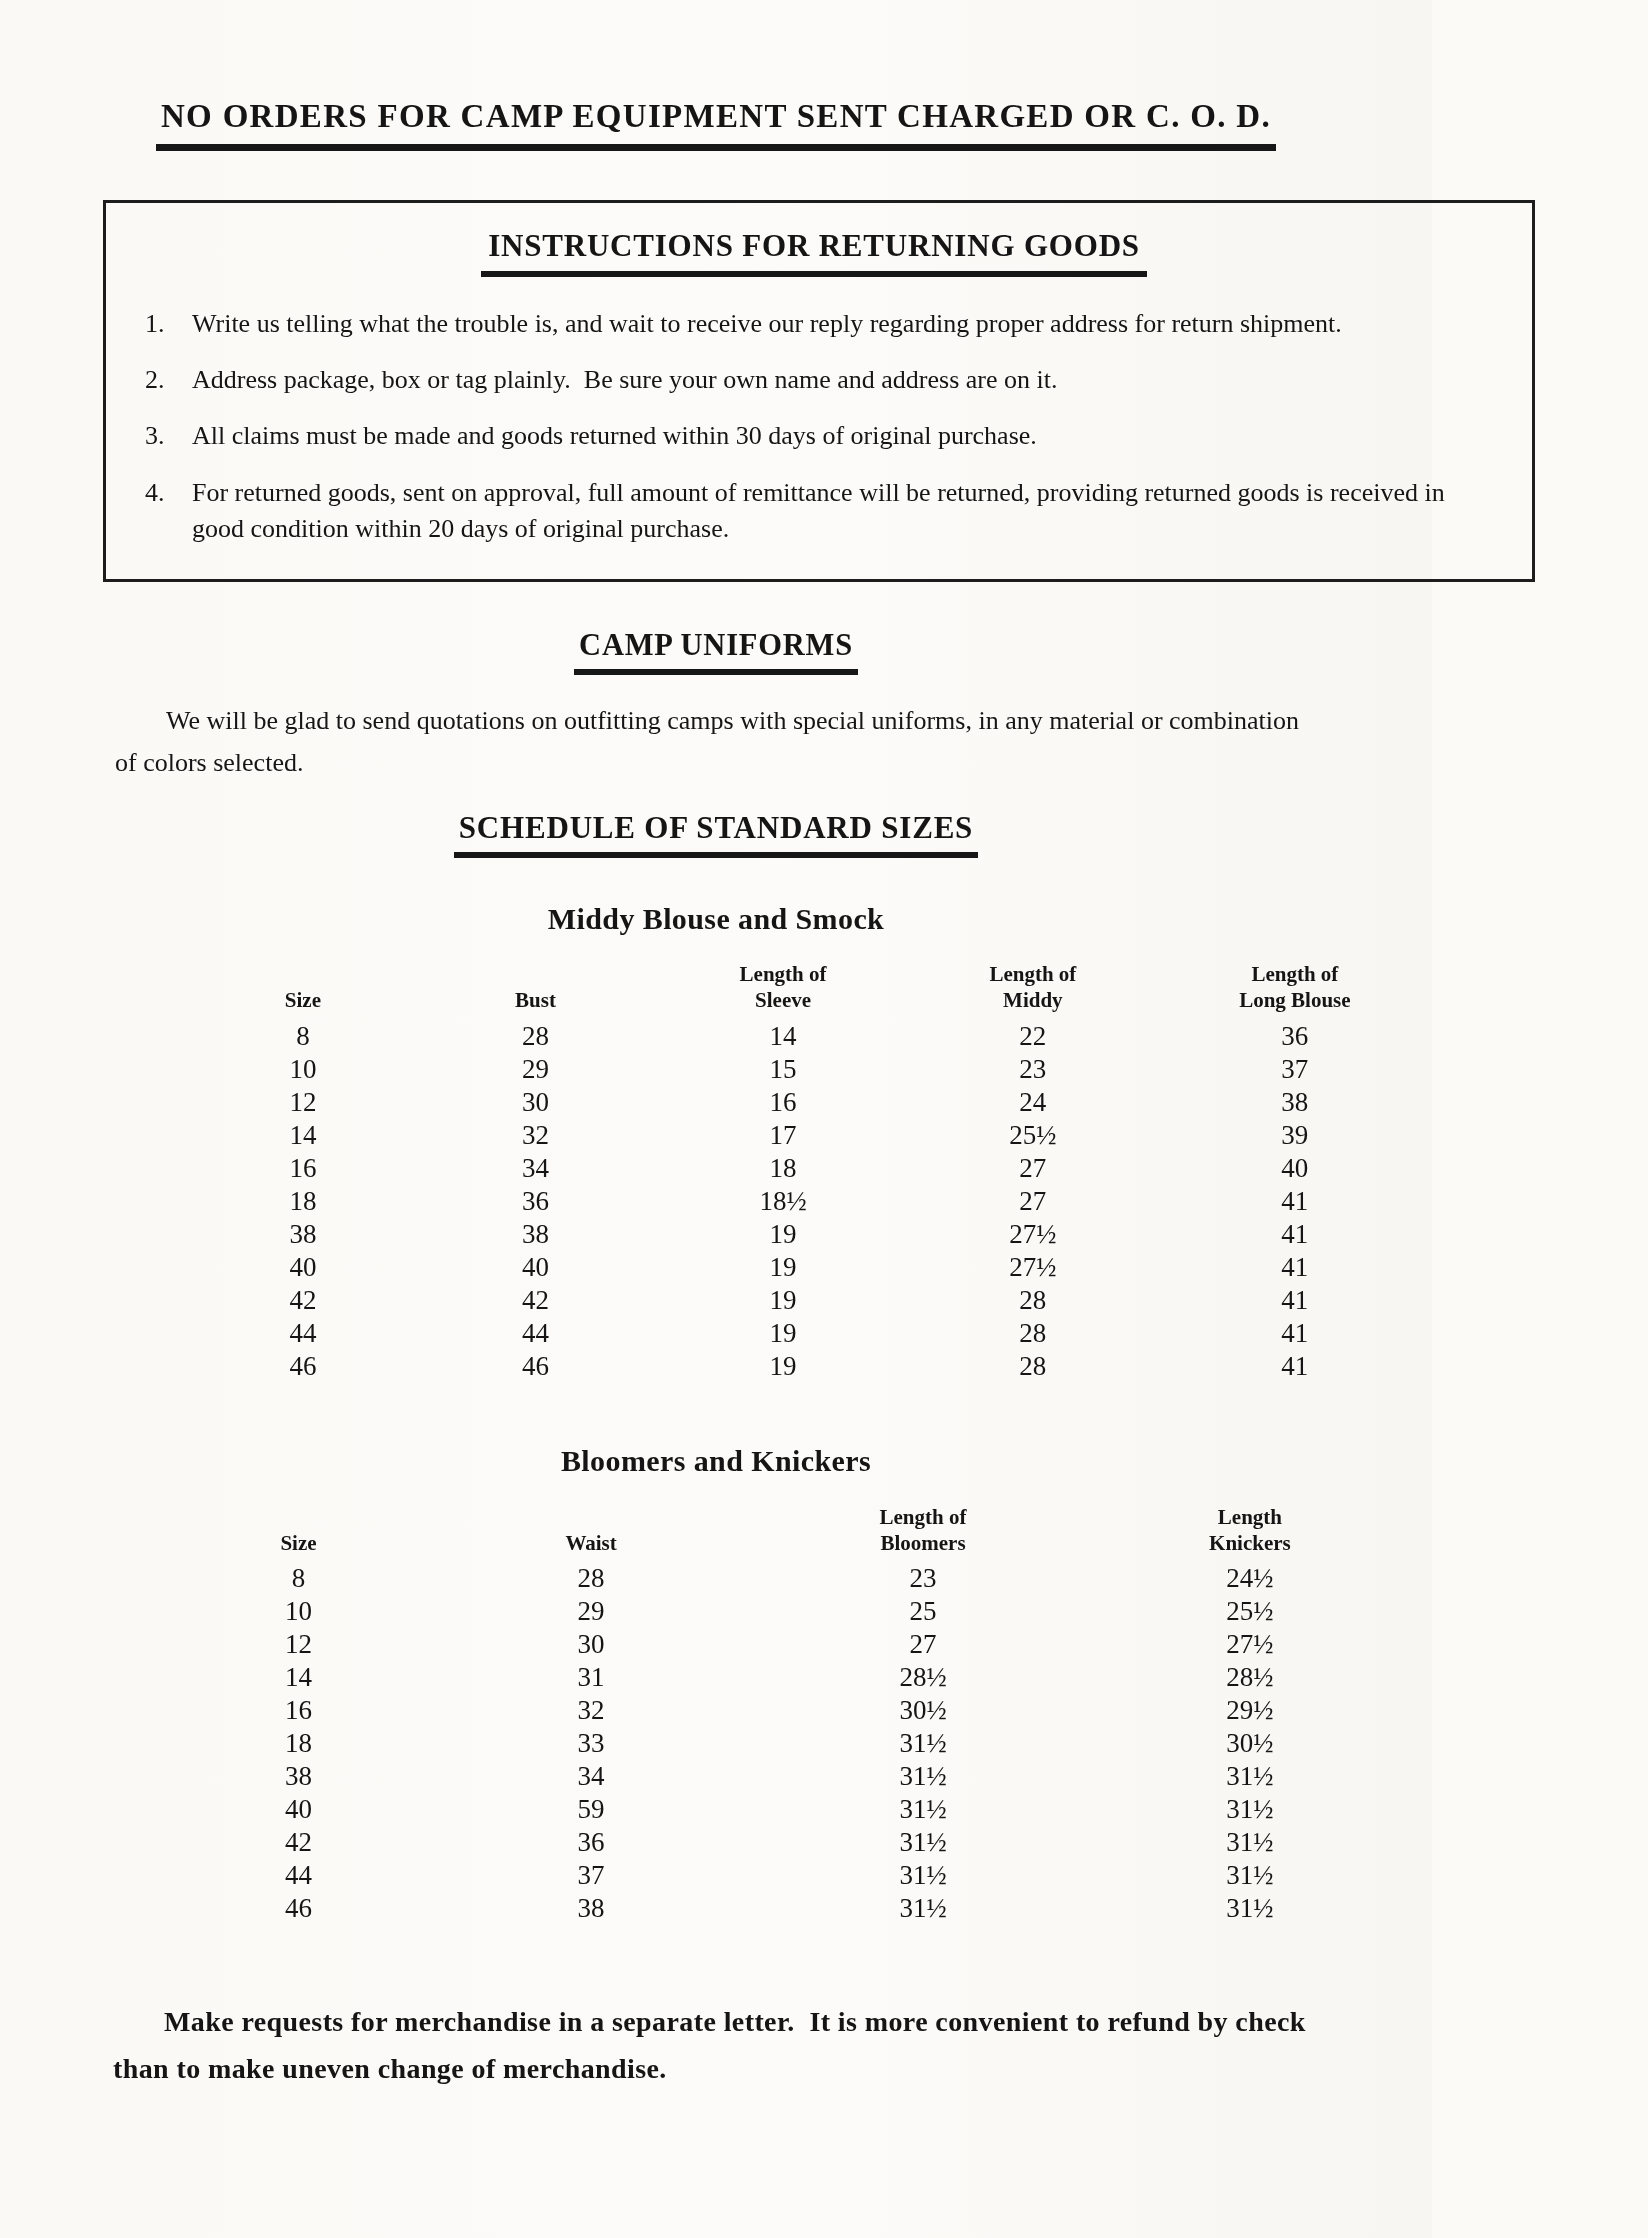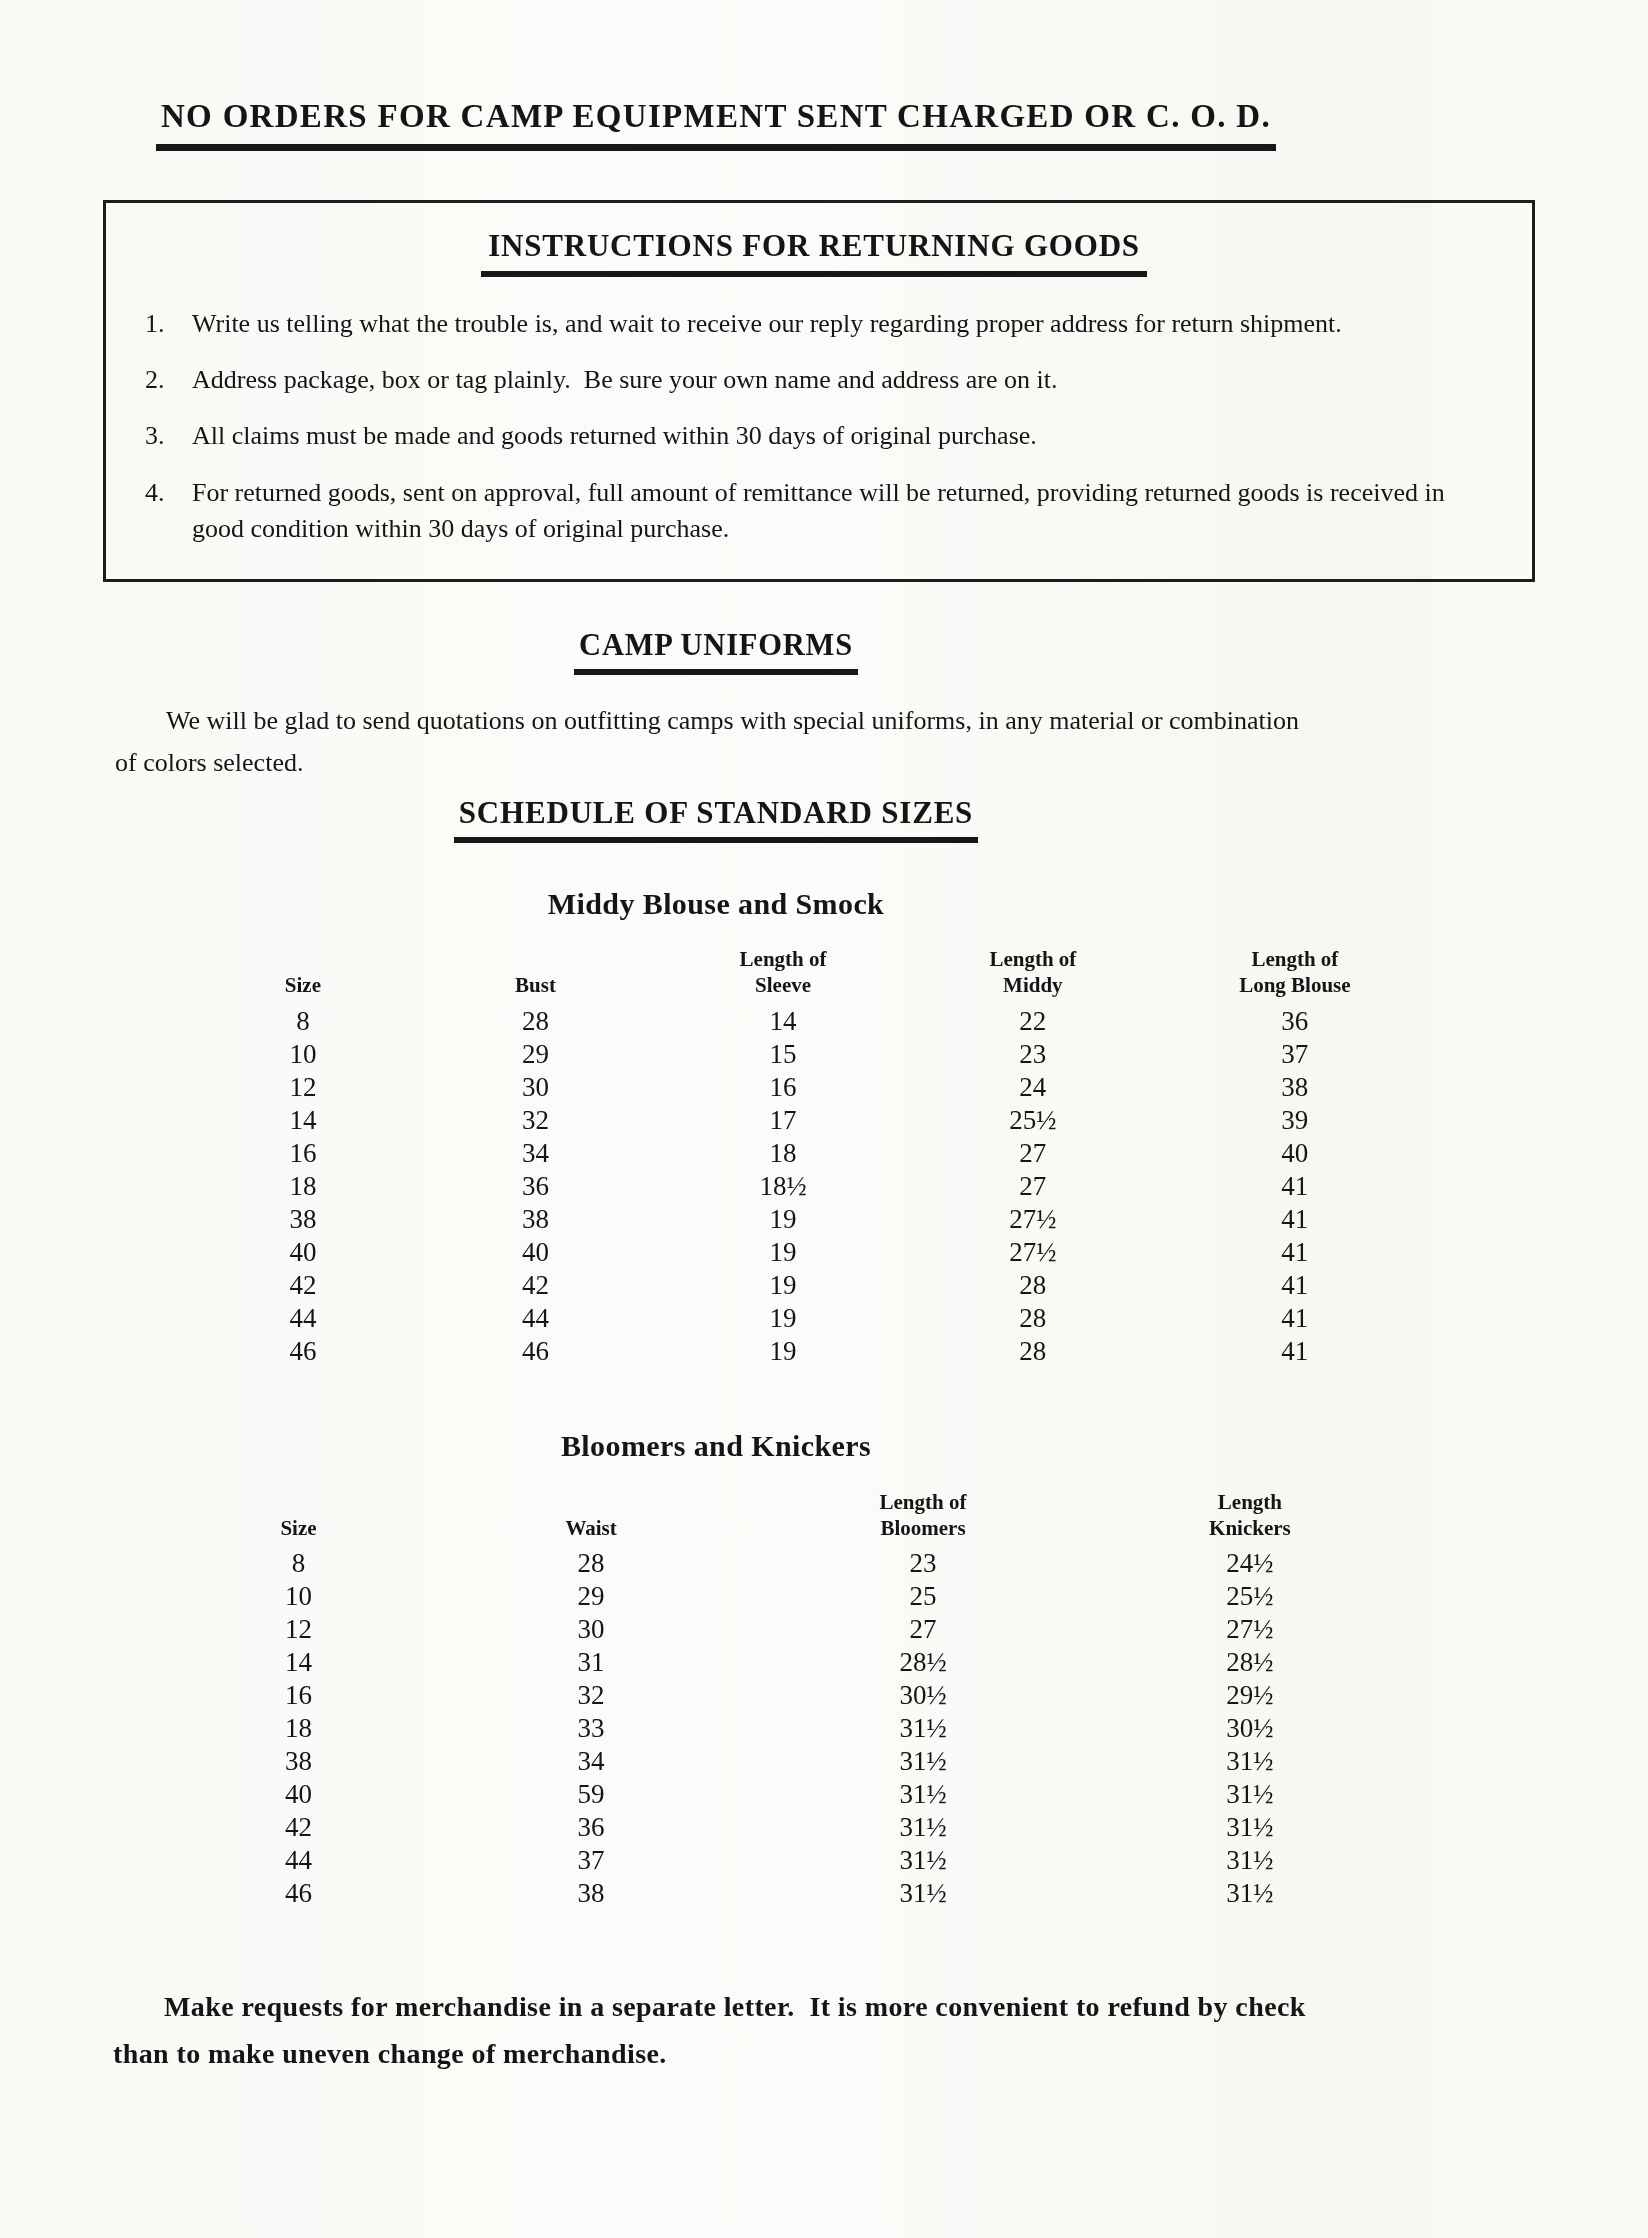--- a/index.html
+++ b/index.html
@@ -42,21 +42,21 @@
   .camp-title{margin-top:46px;text-align:center;}
   .camp-title span{
     display:inline-block;font-weight:bold;font-size:30.5px;letter-spacing:0.8px;
     border-bottom:6px solid #171717;padding:0 5.1px 6px 5.1px;white-space:nowrap;
   }
   .camp-body{
     margin:25.4px 108px 0 115px;font-size:26px;line-height:42px;
     text-indent:51px;white-space:pre-wrap;
   }
 
-  .schedule-title{margin-top:11px;text-align:center;}
+  .schedule-title{margin-top:26px;text-align:center;}
   .schedule-title span{
     display:inline-block;font-weight:bold;font-size:31px;letter-spacing:0.8px;
     border-bottom:6px solid #171717;padding:0 5.1px 6px 5.1px;white-space:nowrap;
   }
 
   
   .size-section-title{
     text-align:center;font-weight:bold;font-size:30px;letter-spacing:0.4px;
   }
   .middy-title{margin-top:44px;}
@@ -110,21 +110,21 @@
         <div class="rule-item">
           <span class="rule-num">2.</span>
           <div class="rule-text">Address package, box or tag plainly.  Be sure your own name and address are on it.</div>
         </div>
         <div class="rule-item">
           <span class="rule-num">3.</span>
           <div class="rule-text">All claims must be made and goods returned within 30 days of original purchase.</div>
         </div>
         <div class="rule-item">
           <span class="rule-num">4.</span>
-          <div class="rule-text">For returned goods, sent on approval, full amount of remittance will be returned, providing returned goods is received in good condition within 30 days of original purchase.</div>
+          <div class="rule-text">For returned goods, sent on approval, full amount of remittance will be returned, providing returned goods is received in good condition within 20 days of original purchase.</div>
         </div>
       </div>
   </div>
 
   <div class="camp-title">
     <span>CAMP UNIFORMS</span>
   </div>
   <div class="camp-body">We will be glad to send quotations on outfitting camps with special uniforms, in any material or combination of colors selected.</div>
 
   <div class="schedule-title">

